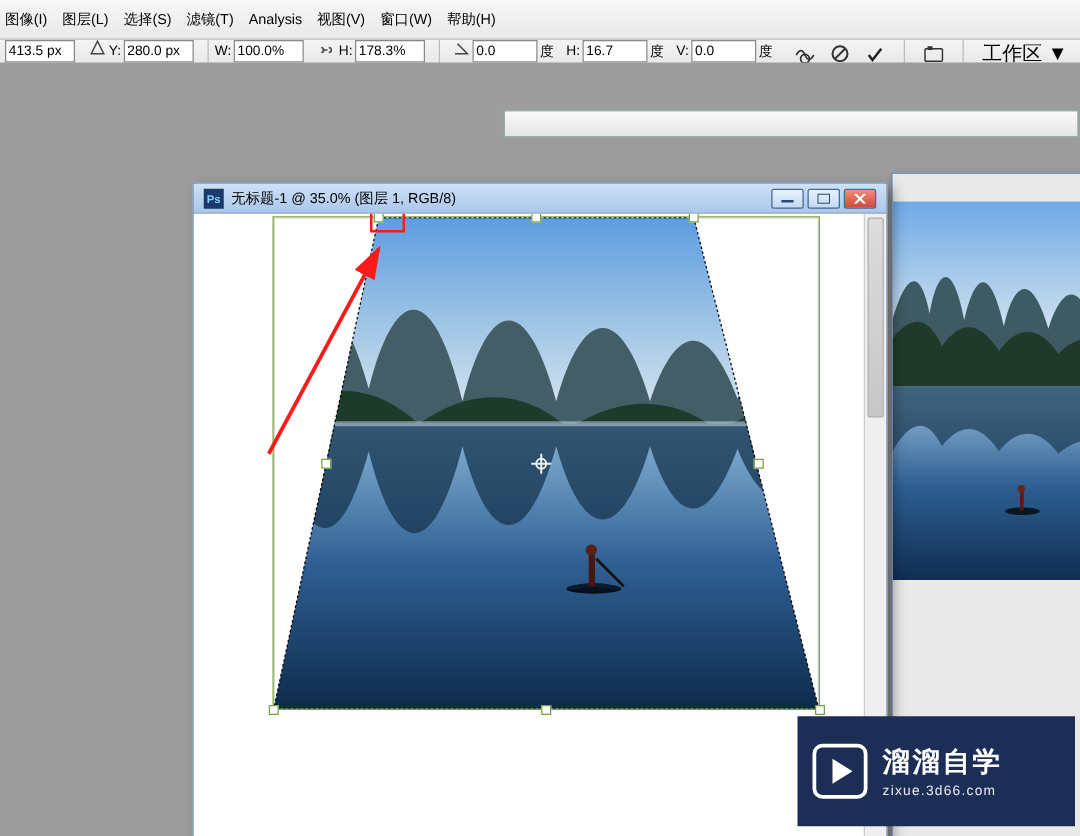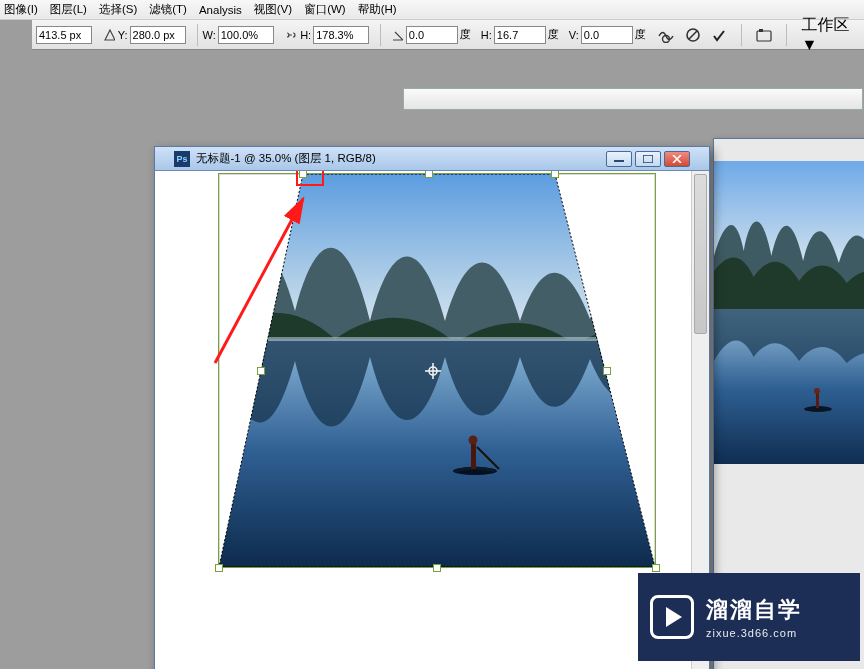--- a/index.html
+++ b/index.html
@@ -1,40 +1,39 @@
 <!DOCTYPE html>
 <html><head>
 <meta charset="utf-8">
 <style>
   * { margin: 0; padding: 0; box-sizing: border-box; font-family: Tahoma, Arial, sans-serif; }
   body { background: #9d9d9d; width: 864px; height: 669px; overflow: hidden; position: relative; }
 
   
   .menubar {
     background: linear-gradient(#f7f7f7, #e9e9e9);
-    height: 20px;
+    height: 32px;
     display: flex;
     align-items: center;
     padding: 0 4px;
     font-size: 11.5px;
     border-bottom: 1px solid #ccc;
     color: #000;
   }
   .menubar span { margin-right: 12px; cursor: default; }
 
   
   .optionsbar {
     background: linear-gradient(#f4f4f4, #e2e2e2);
     height: 30px;
     display: flex;
-    align-items: center;
+    align-items: flex-start;
     padding: 0 4px;
     font-size: 11px;
     border-bottom: 1px solid #888;
-    margin-left: 32px;
   }
   .optionsbar .field {
     display: flex;
     align-items: center;
     margin-right: 6px;
   }
   .optionsbar .triangle-icon {
     margin: 0 3px 0 6px;
   }
   .optionsbar input.valbox {
@@ -102,21 +101,21 @@
     height: 574px;
     background: #fff;
     border: 1px solid #5a7aa6;
     box-shadow: 4px 4px 10px rgba(0,0,0,.4);
   }
   .docwin .titlebar {
     height: 24px;
     background: linear-gradient(#cfe1f7,#a9c7ea);
     display: flex;
     align-items: center;
-    padding: 0 19px;
+    padding: 0 8px;
     font-size: 11.5px;
     border-bottom: 1px solid #6a8ab3;
   }
   .docwin .titlebar .ps-icon {
     width: 16px; height: 16px;
     background: #1a3a6a;
     margin-right: 6px;
     display: flex; align-items: center; justify-content: center;
     color: #8cd0ff; font-size: 9px; font-weight: bold;
   }

